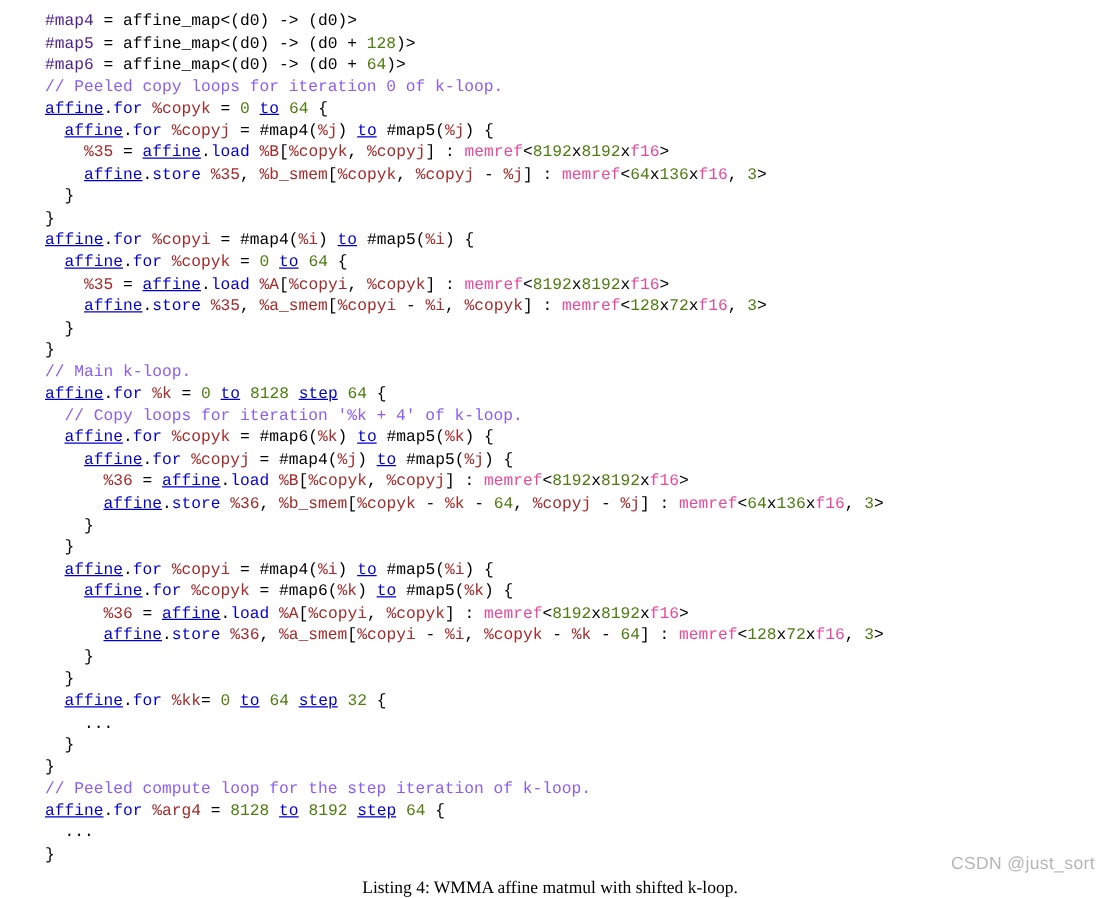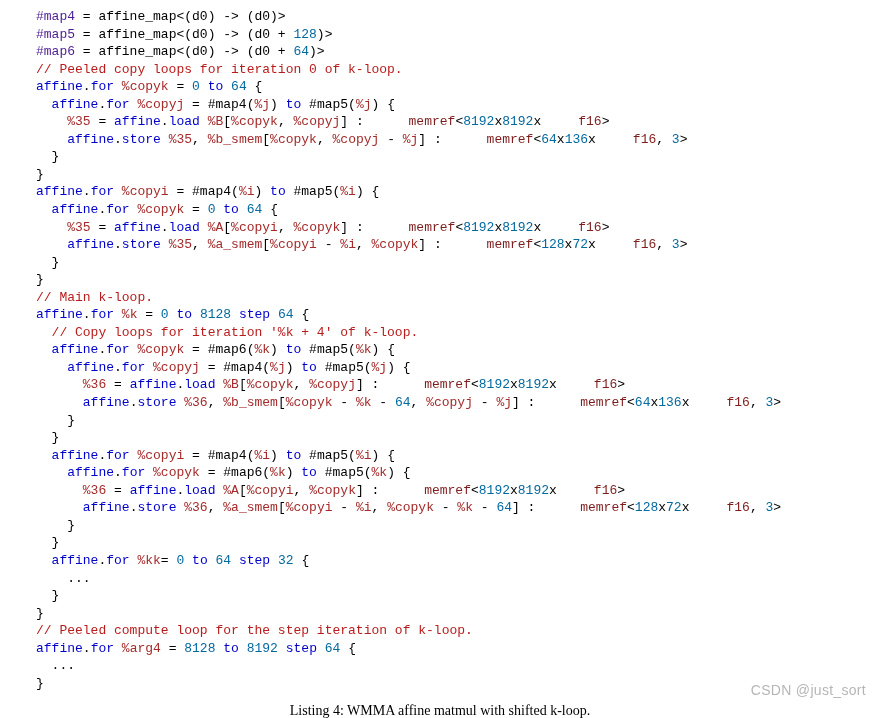--- a/index.html
+++ b/index.html
@@ -19,30 +19,30 @@
     padding: 8px 24px 4px 36px;
     white-space: pre;
   }
   .caption {
     text-align: center;
     font-family: Georgia, "Times New Roman", serif;
     font-size: 14px;
     margin-top: 6px;
   }
   .dir { color: #4c1d95; }
-  .kw  { color: #0000cd; }
+  .kw  { color: #0000cd; text-decoration: underline; }
   .func{ color: #0000cd; text-align: right; }
   .var { color: #a52a2a; }
-  .num { color: #0369a1; }
-  .type{ color: #7f1d1d; margin-left: 37px; }
-  .cmt { color: #b91c1c; }
+  .num { color: #4d7c0f; }
+  .type{ color: #ec4899; }
+  .cmt { color: #8b5cf6; }
   .p   { color: #000; }
   .watermark {
     position: absolute;
-    right: 14px;
+    right: 4px;
     bottom: 18px;
     font-family: Arial, sans-serif;
     font-size: 14px;
     color: rgba(120,120,120,0.55);
     letter-spacing: 0.3px;
   }
 </style>
 </head>
 <body>
 

